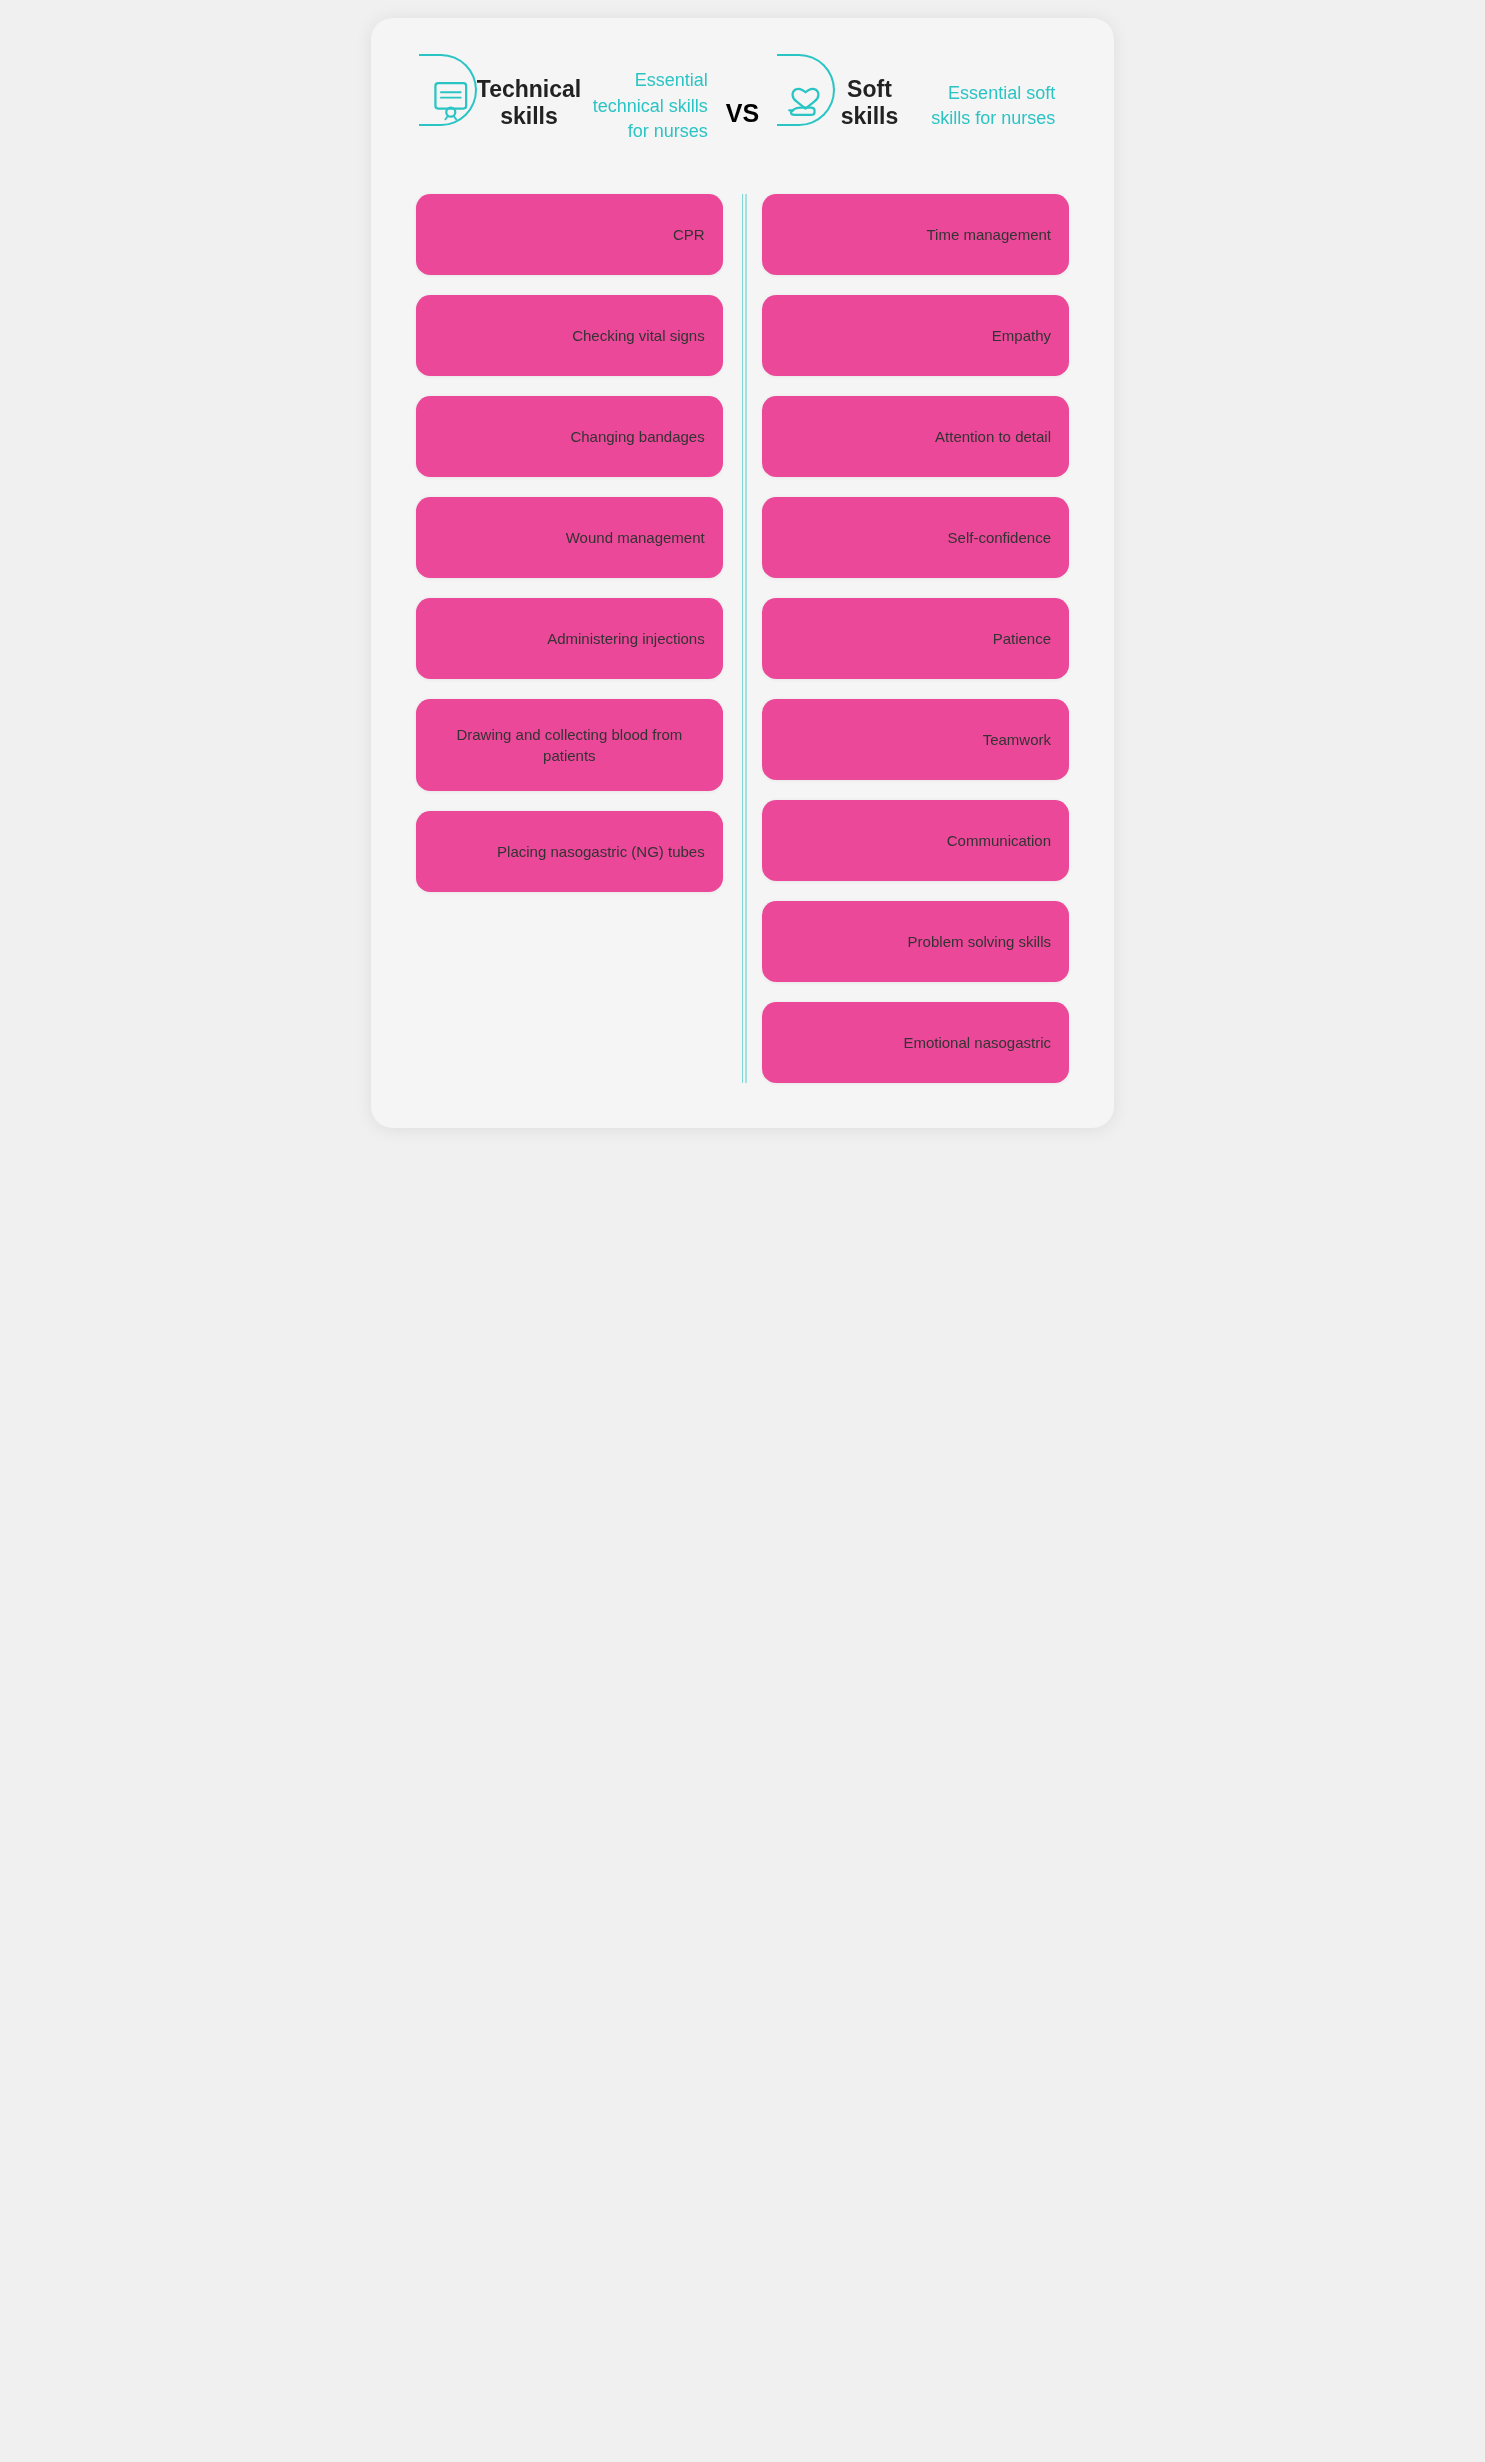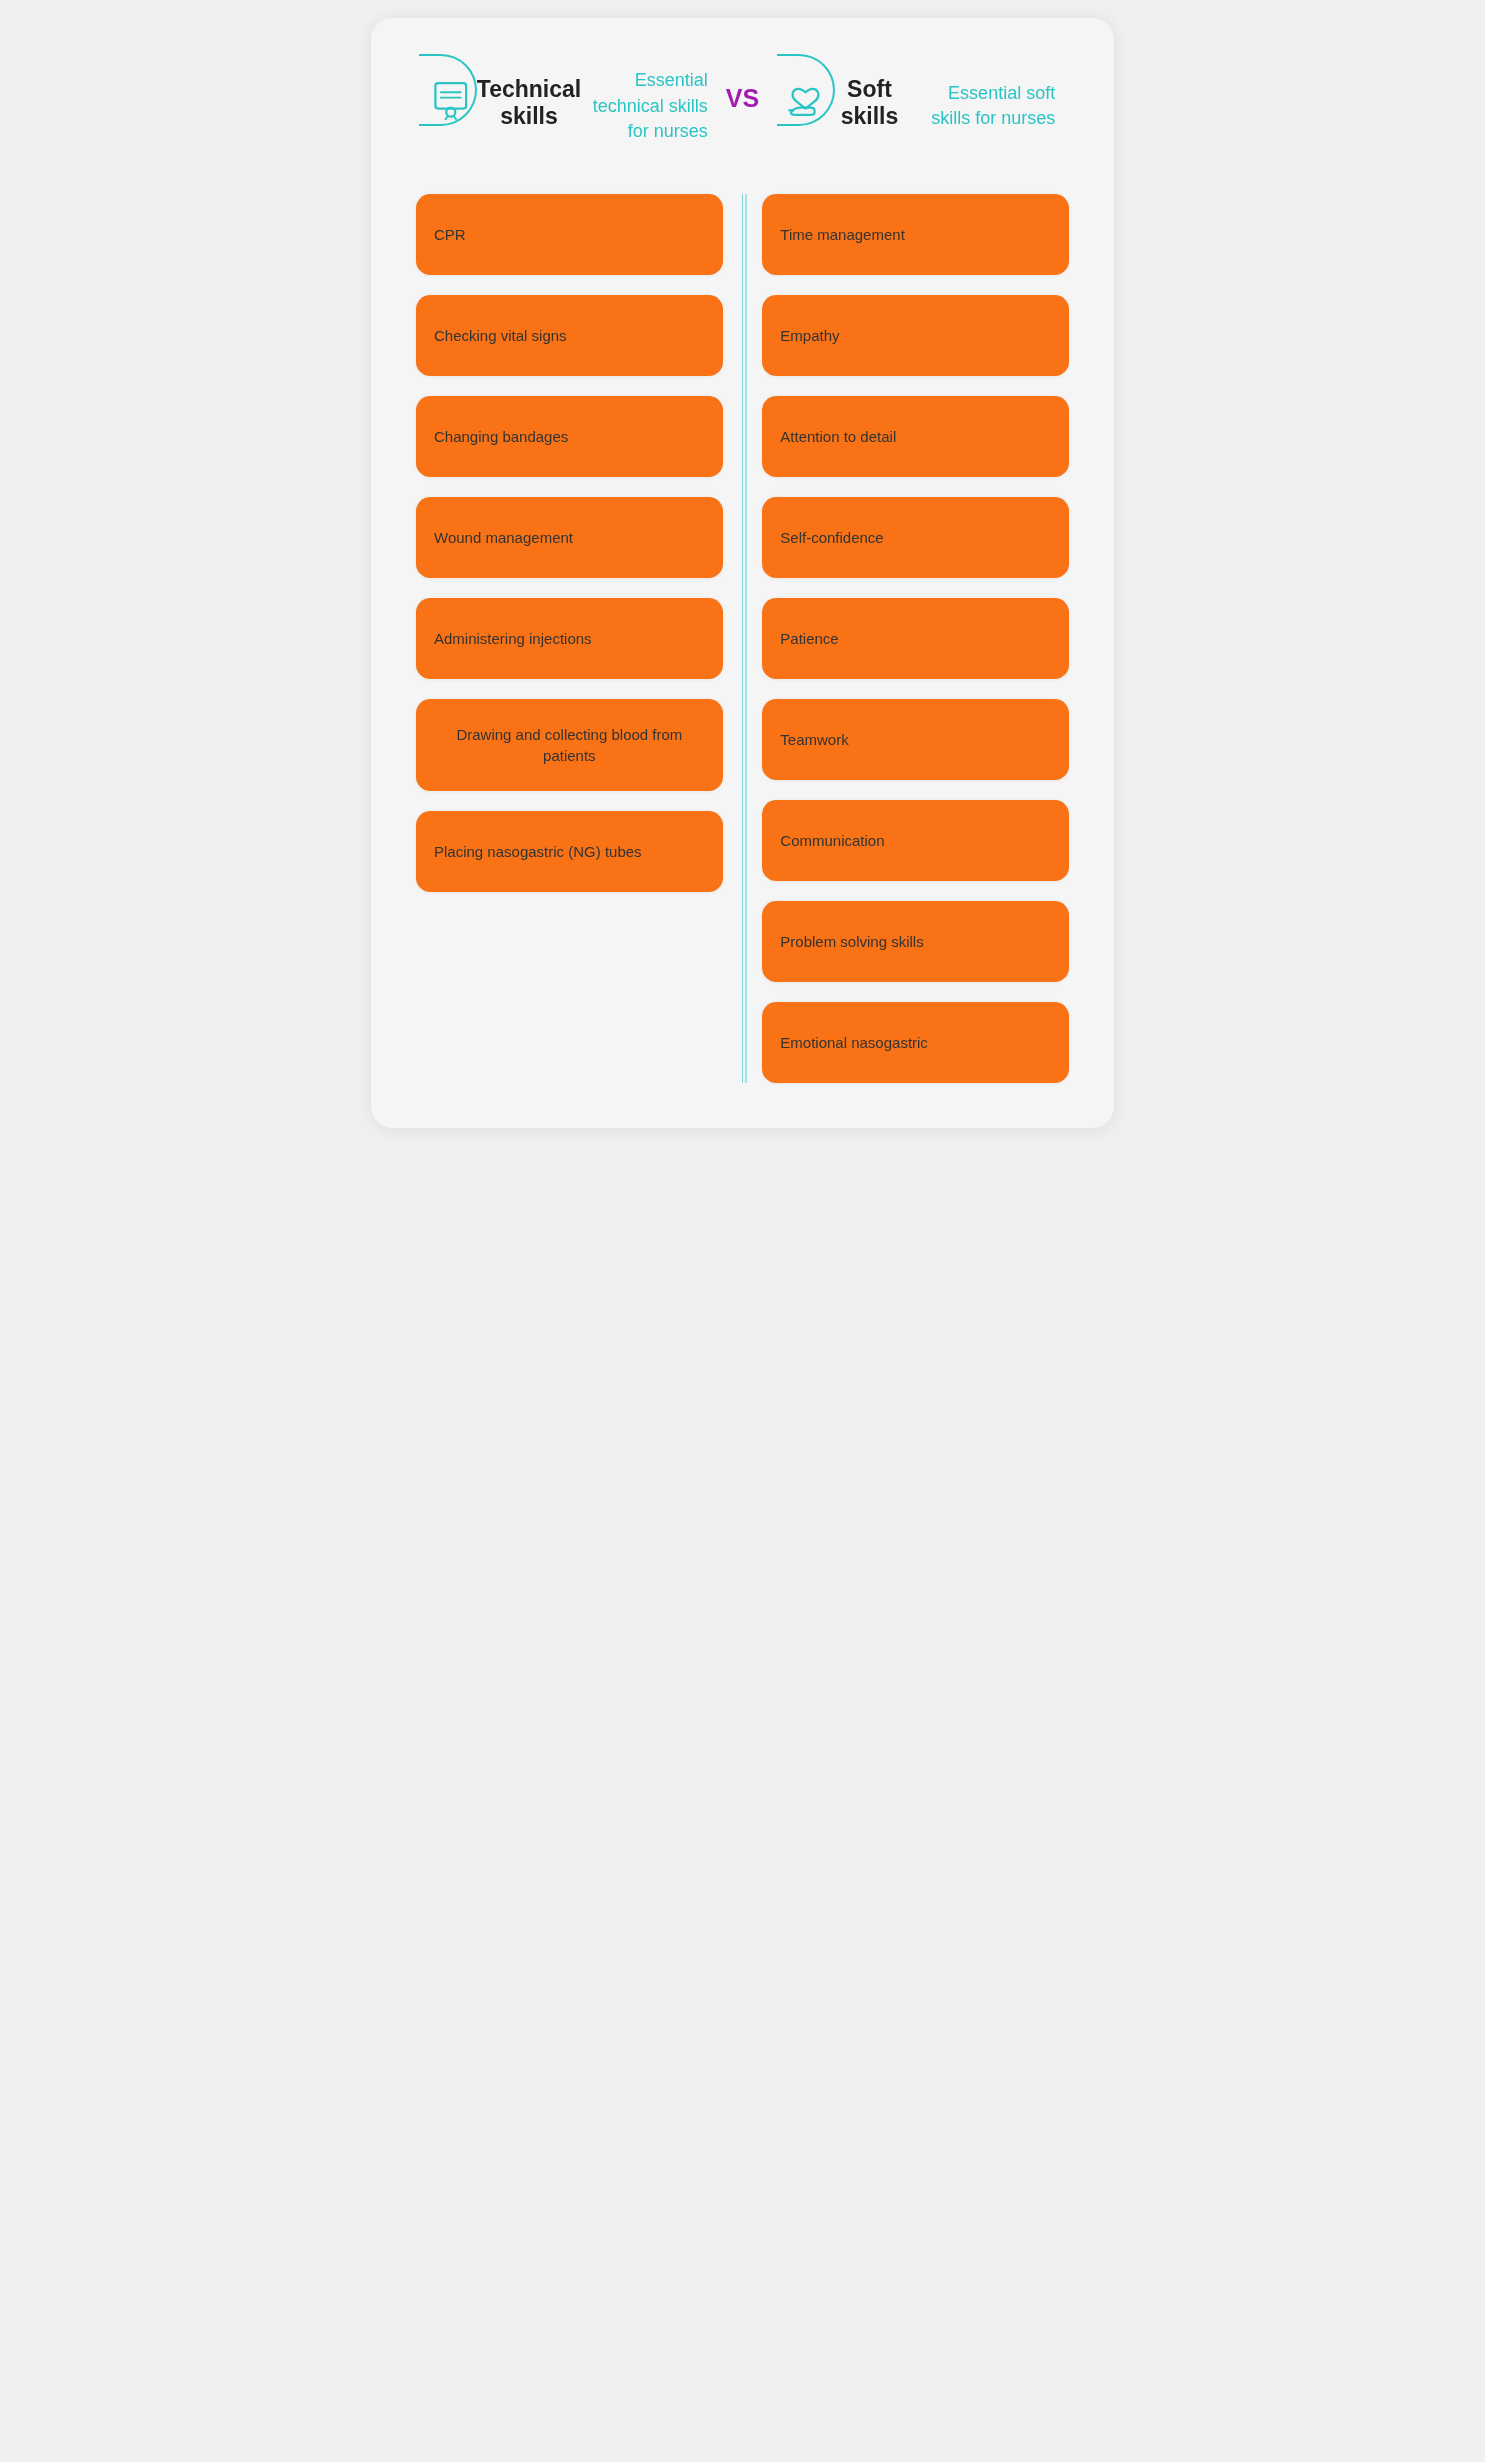--- a/index.html
+++ b/index.html
@@ -35,22 +35,22 @@
     .header-col {
       display: flex;
       flex-direction: row;
       align-items: center;
       width: 278px;
     }
 
     .vs-label {
       font-size: 25px;
       font-weight: 600;
-      color: #a21caf;
-      margin-top: 30px;
+      color: #000000;
+      margin-top: 45px;
       padding: 0 18px;
       align-self: flex-start;
     }
 
     .icon-container {
       position: relative;
       width: 90px;
       height: 90px;
       margin-bottom: 14.3px;
       display: flex;
@@ -130,26 +130,26 @@
 
     .skills-col {
       flex: 1;
       display: flex;
       flex-direction: column;
       gap: 20px;
       padding: 0 18px;
     }
 
     .skill-card {
-      background: #f97316;
+      background: #ec4899;
       border-radius: 14.3px;
       padding: 25px 18px;
       display: flex;
       align-items: center;
-      justify-content: flex-start;
+      justify-content: flex-end;
       text-align: center;
       min-height: 81px;
       box-shadow: 0 0.9px 3.6px rgba(0,0,0,0.06);
     }
 
     .skill-text {
       font-size: 15px;
       color: #333;
       font-weight: 400;
       line-height: 1.4;

